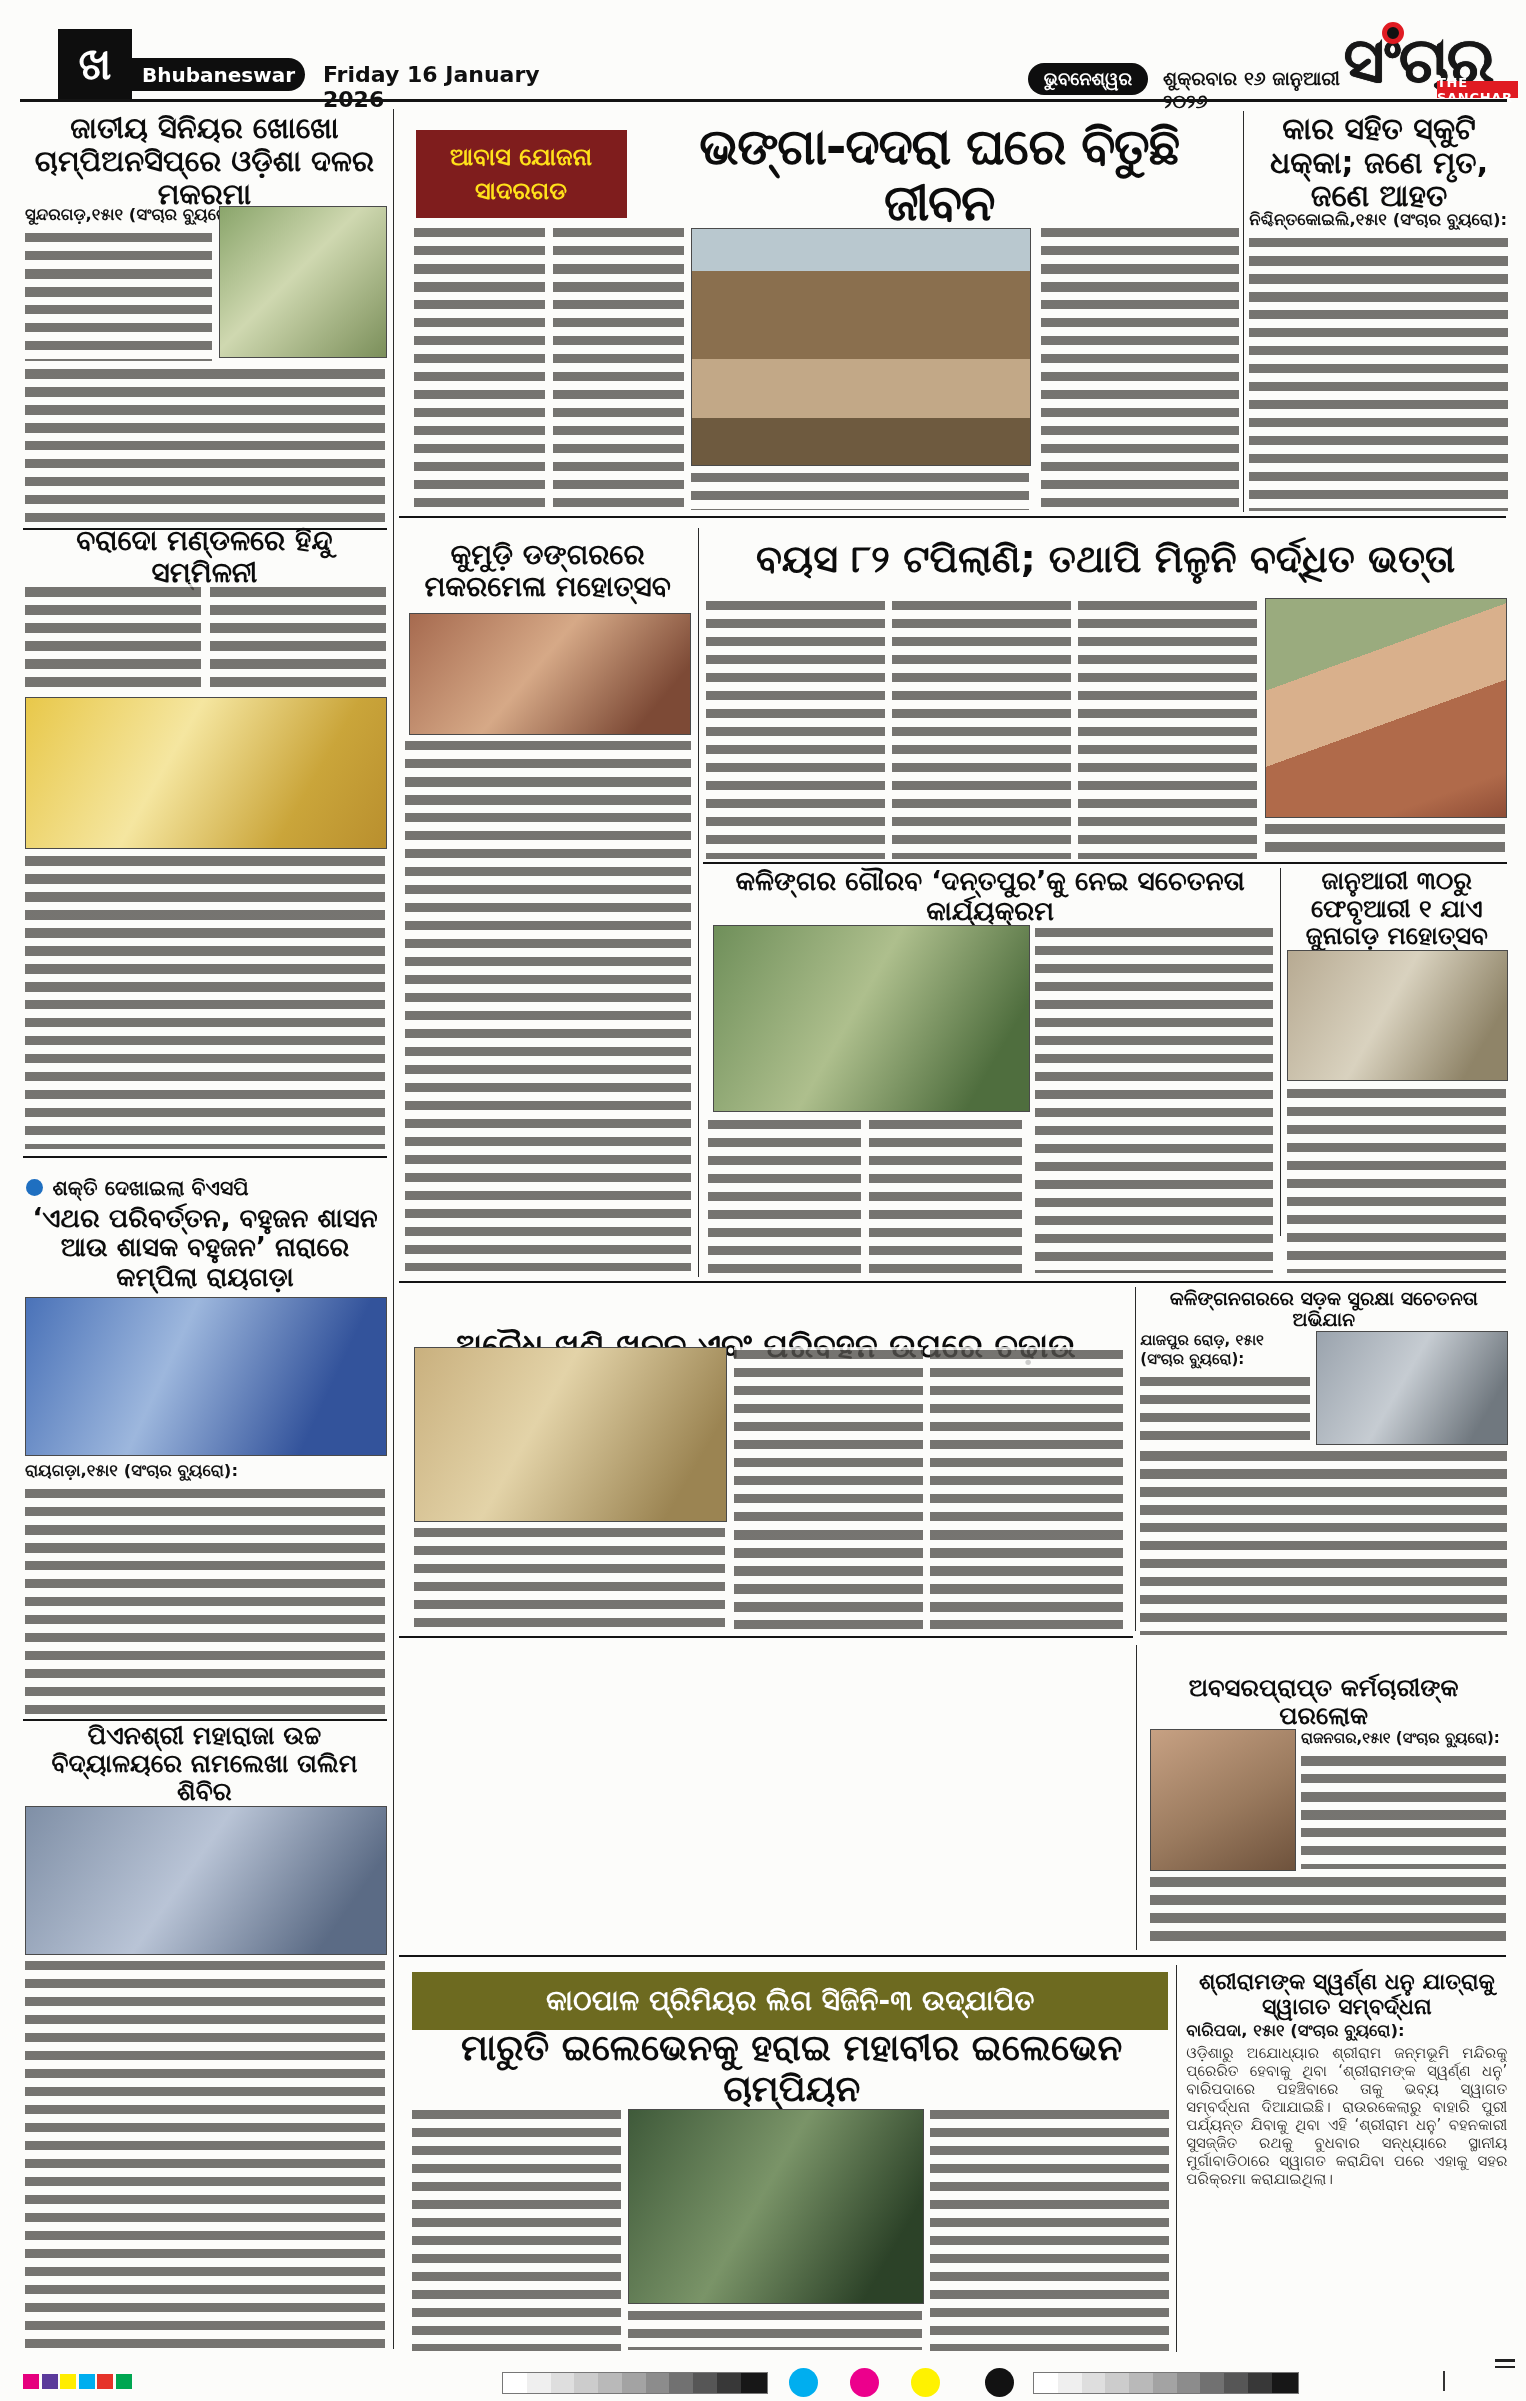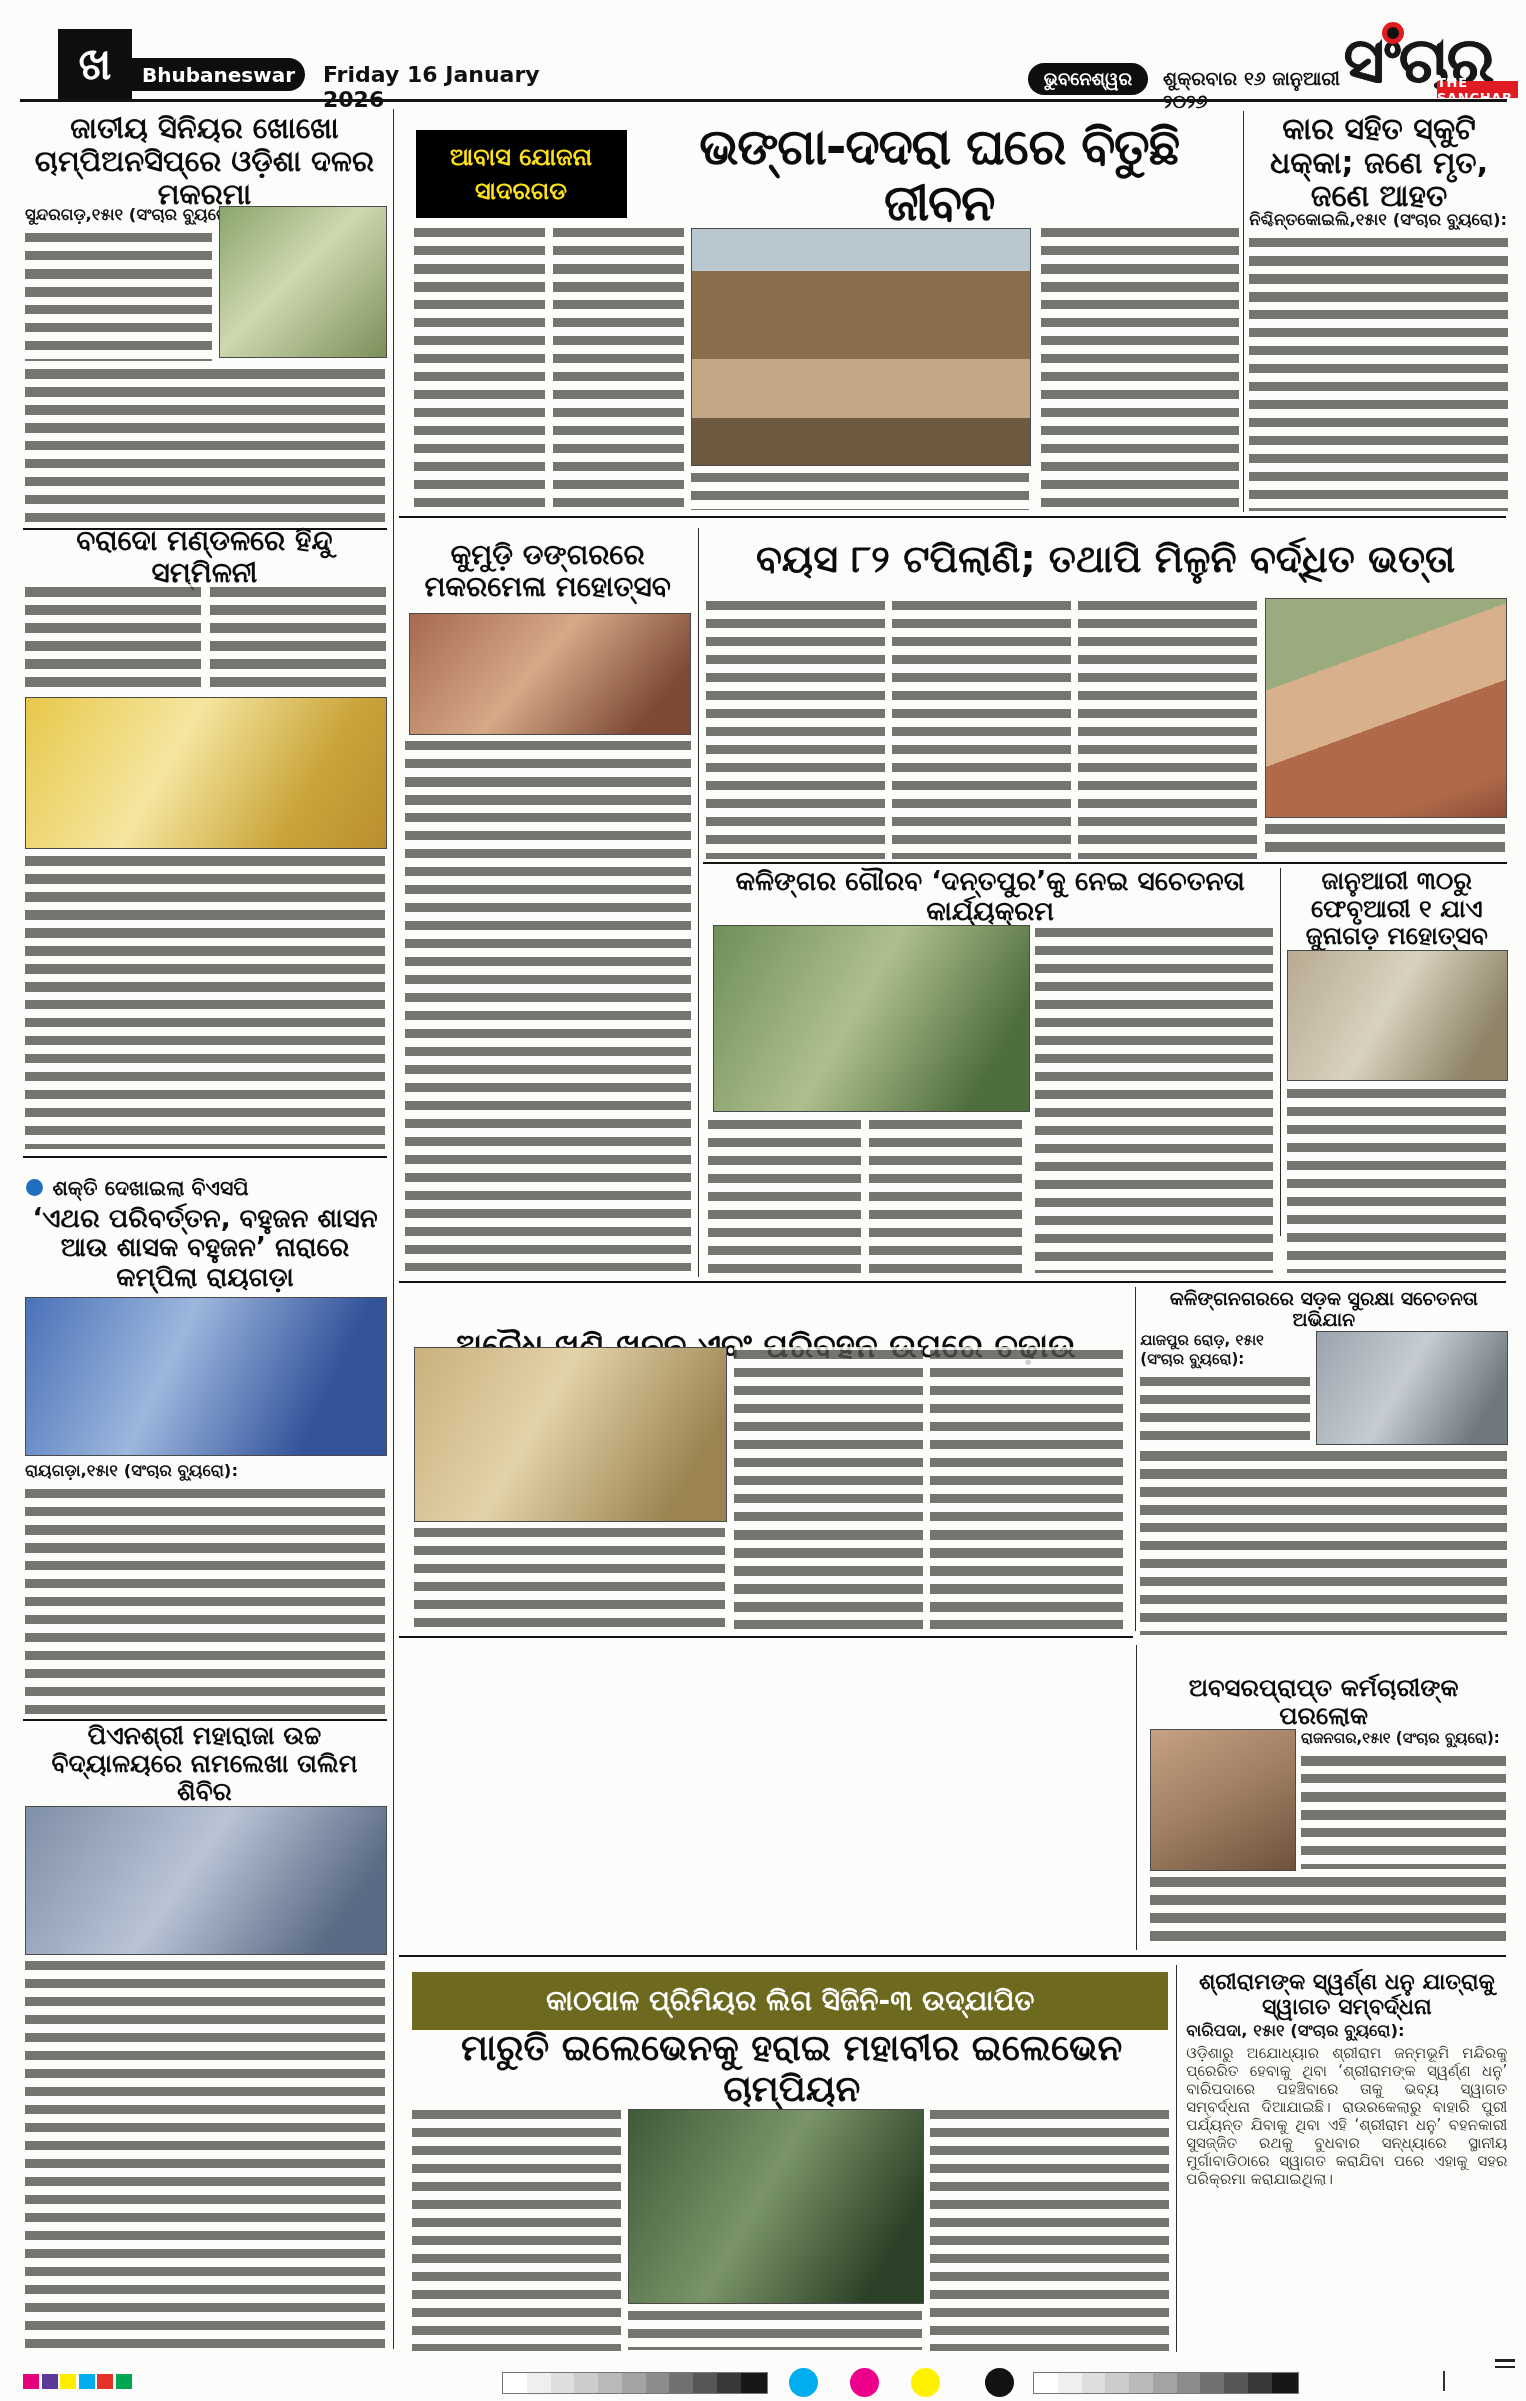--- a/index.html
+++ b/index.html
@@ -12,21 +12,21 @@
   .tx{background-image:repeating-linear-gradient(to bottom,
       #fcfcfa 0px,#fcfcfa 3.3px,#54524e 3.3px,#54524e 12.5px,#fcfcfa 12.5px,#fcfcfa 18px);
       opacity:.8;}
   .body-real{font-size:15px;line-height:18px;color:#2f2d2a;text-align:justify;
       overflow:hidden;}
   .photo{border:0.7px solid #4a4a4a;}
   .vr{background:#2a2a2a;width:1.3px;}
   .hrule{background:#141414;height:2px;}
   .pill{background:#0e0e0e;color:#fff;display:flex;align-items:center;
         justify-content:center;font-weight:700;}
-  .kicker{background:#000000;color:#ffe11a;display:flex;flex-direction:column;
+  .kicker{background:#7f1d1d;color:#ffe11a;display:flex;flex-direction:column;
           align-items:center;justify-content:center;font-weight:700;
           font-size:24px;line-height:1.45;text-align:center;}
   .banner-olive{background:#6d6a20;color:#fff;display:flex;align-items:center;
           justify-content:center;font-weight:700;font-size:28px;}
   .dot{border-radius:50%;width:29px;height:29px;}
   .grays{background:linear-gradient(to right,
       #ffffff 0 9%,#efefef 9% 18%,#dedede 18% 27%,#cccccc 27% 36%,
       #b9b9b9 36% 45%,#a3a3a3 45% 54%,#8c8c8c 54% 63%,#717171 63% 72%,
       #565656 72% 81%,#383838 81% 90%,#171717 90% 100%);
       border:0.7px solid #777;}

